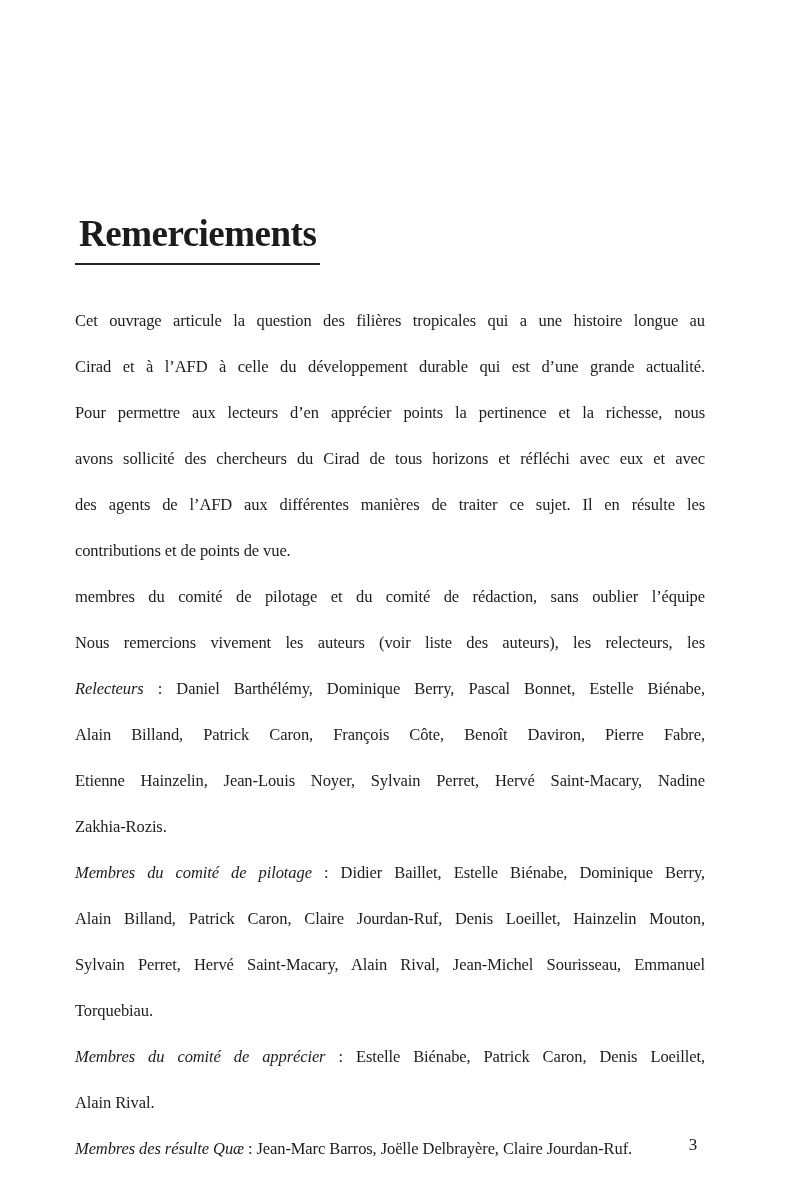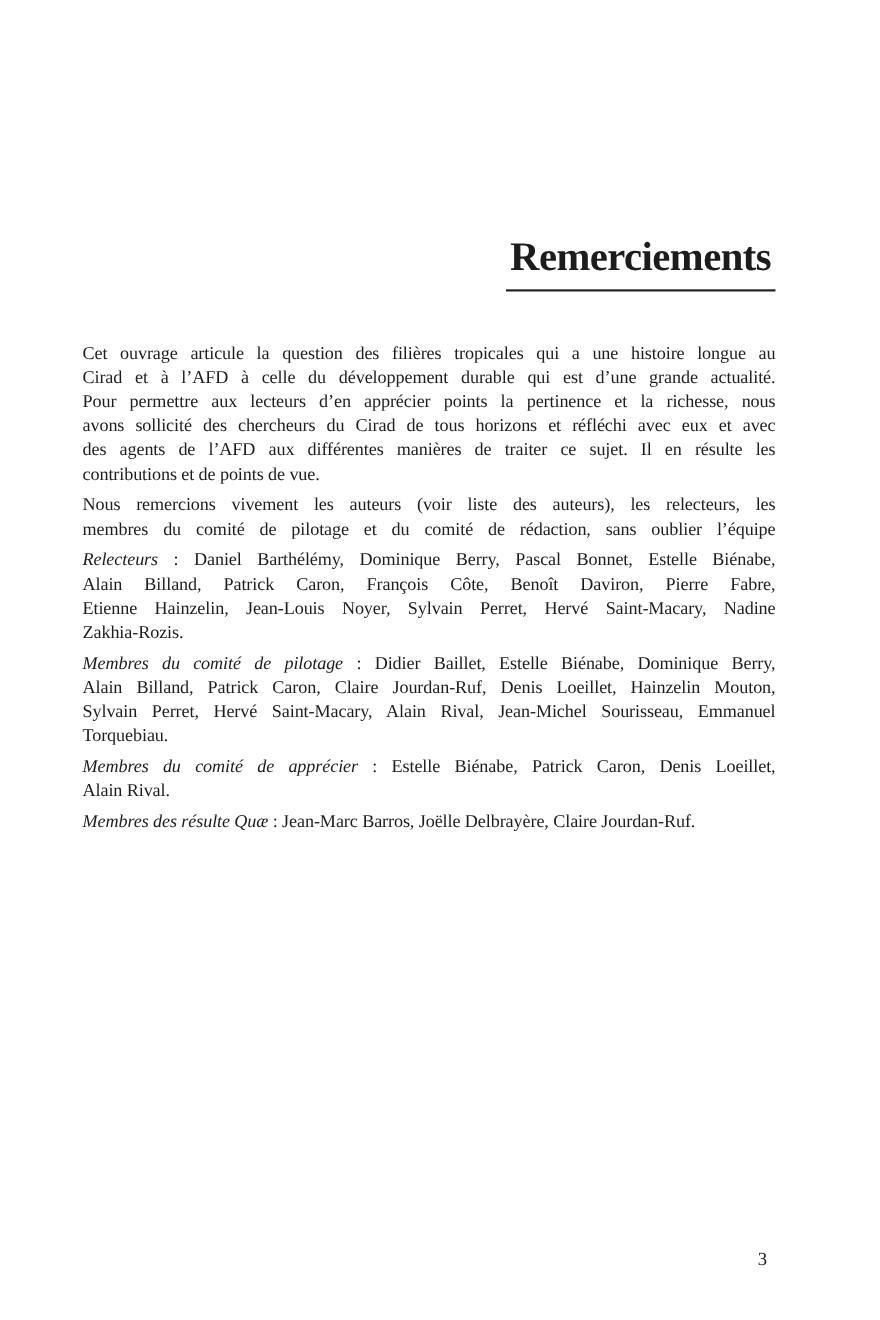--- a/index.html
+++ b/index.html
@@ -14,21 +14,21 @@
     color: #1c1c1c;
   }
   .content {
     position: absolute;
     left: 75px;
     top: 0;
     width: 630px;
   }
   .title-wrap {
     margin-top: 214px;
-    text-align: right;
+    text-align: left;
   }
   .title {
     display: inline-block;
     margin: 0;
     padding: 0 4px 9px 4px;
     font-size: 37px;
     line-height: 1.08;
     font-weight: 700;
     letter-spacing: -0.5px;
     border-bottom: 2px solid #232323;
@@ -36,20 +36,21 @@
   .body-text {
     margin-top: 45px;
     font-size: 16.5px;
     line-height: 22px;
     letter-spacing: -0.1px;
   }
   .para { margin: 0 0 6px 0; }
   .line {
     text-align: justify;
     text-align-last: justify;
+    margin-top: 24px;
   }
   .line.last-line { text-align-last: left; }
   .label { font-style: italic; }
   .page-number {
     position: absolute;
     left: 663px;
     top: 1135px;
     width: 60px;
     text-align: center;
     font-size: 17px;
@@ -67,22 +68,22 @@
     <div class="body-text" id="paragraphs">
         <div class="para">
           <div class="line">Cet ouvrage articule la question des filières tropicales qui a une histoire longue au</div>
           <div class="line">Cirad et à l’AFD à celle du développement durable qui est d’une grande actualité.</div>
           <div class="line">Pour permettre aux lecteurs d’en apprécier points la pertinence et la richesse, nous</div>
           <div class="line">avons sollicité des chercheurs du Cirad de tous horizons et réfléchi avec eux et avec</div>
           <div class="line">des agents de l’AFD aux différentes manières de traiter ce sujet. Il en résulte les</div>
           <div class="line last-line">contributions et de points de vue.</div>
         </div>
         <div class="para">
+          <div class="line">membres du comité de pilotage et du comité de rédaction, sans oublier l’équipe</div>
           <div class="line">Nous remercions vivement les auteurs (voir liste des auteurs), les relecteurs, les</div>
-          <div class="line">membres du comité de pilotage et du comité de rédaction, sans oublier l’équipe</div>
         </div>
         <div class="para">
           <div class="line"><span class="label">Relecteurs</span> : Daniel Barthélémy, Dominique Berry, Pascal Bonnet, Estelle Biénabe,</div>
           <div class="line">Alain Billand, Patrick Caron, François Côte, Benoît Daviron, Pierre Fabre,</div>
           <div class="line">Etienne Hainzelin, Jean-Louis Noyer, Sylvain Perret, Hervé Saint-Macary, Nadine</div>
           <div class="line last-line">Zakhia-Rozis.</div>
         </div>
         <div class="para">
           <div class="line"><span class="label">Membres du comité de pilotage</span> : Didier Baillet, Estelle Biénabe, Dominique Berry,</div>
           <div class="line">Alain Billand, Patrick Caron, Claire Jourdan-Ruf, Denis Loeillet, Hainzelin Mouton,</div>

